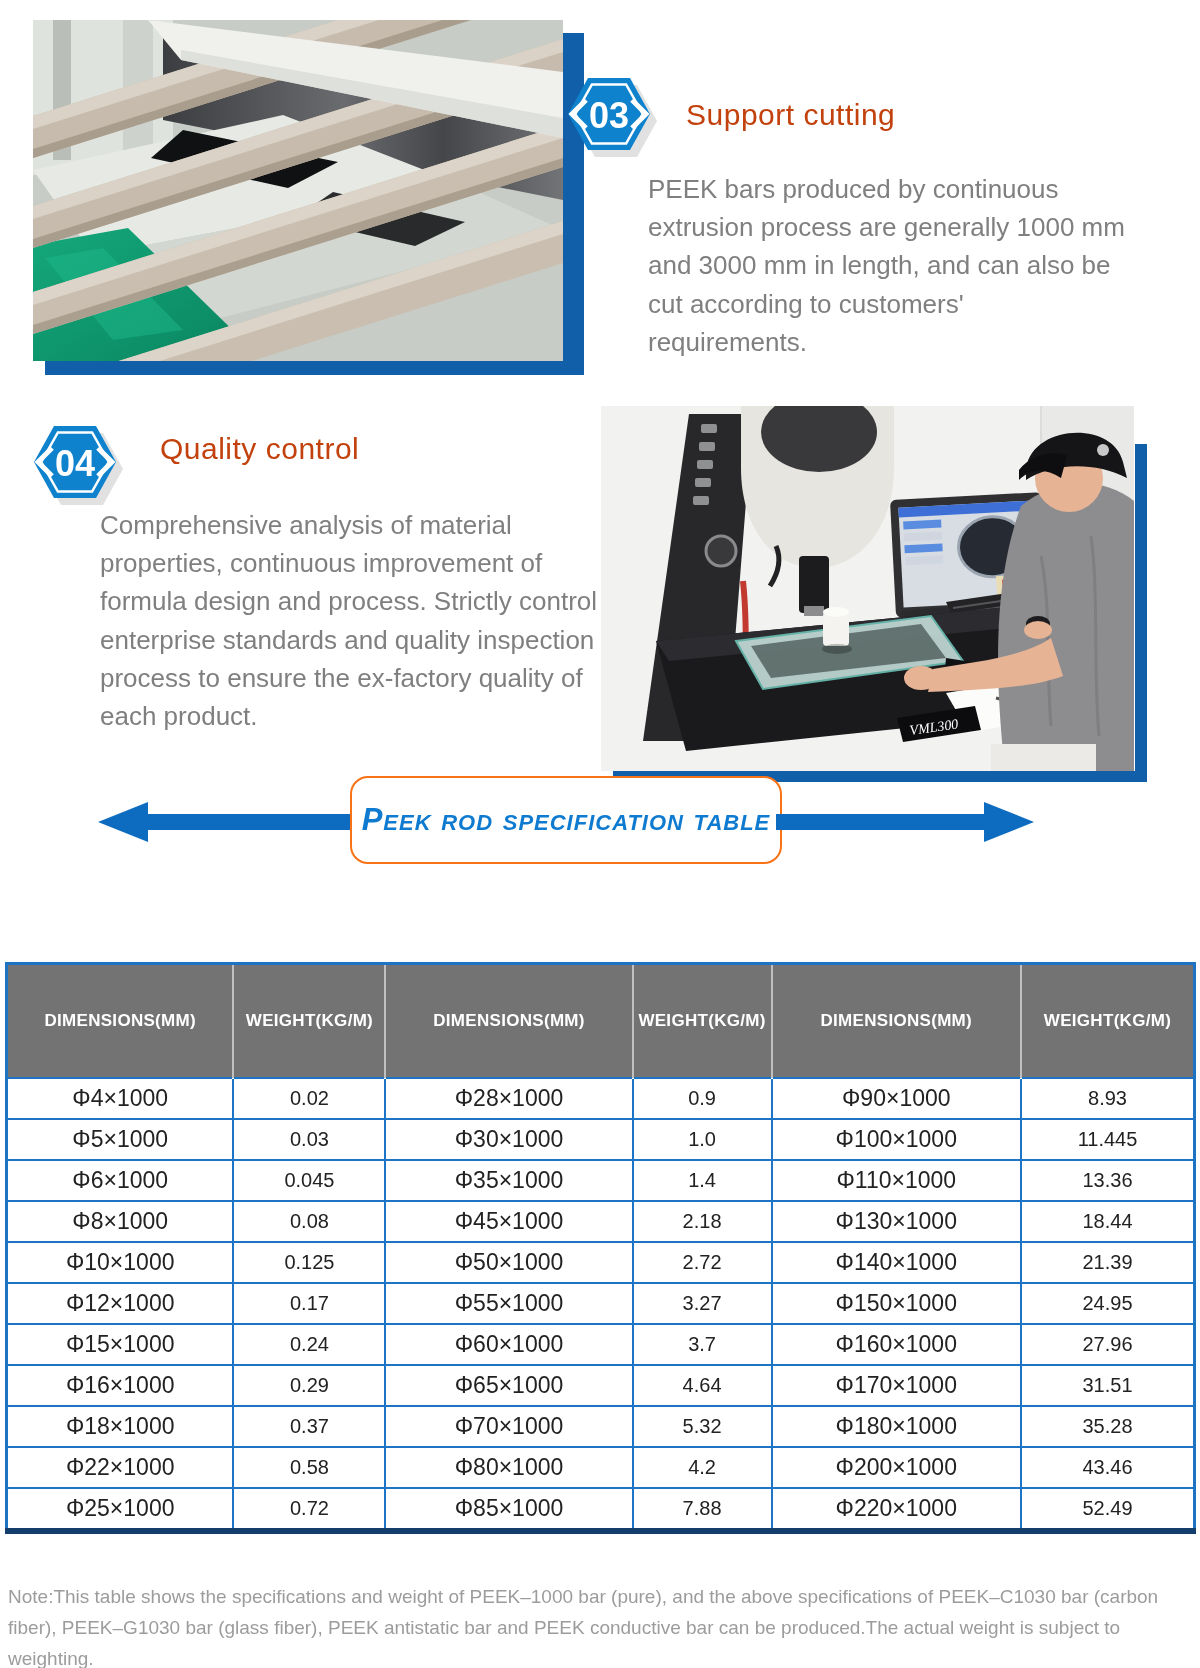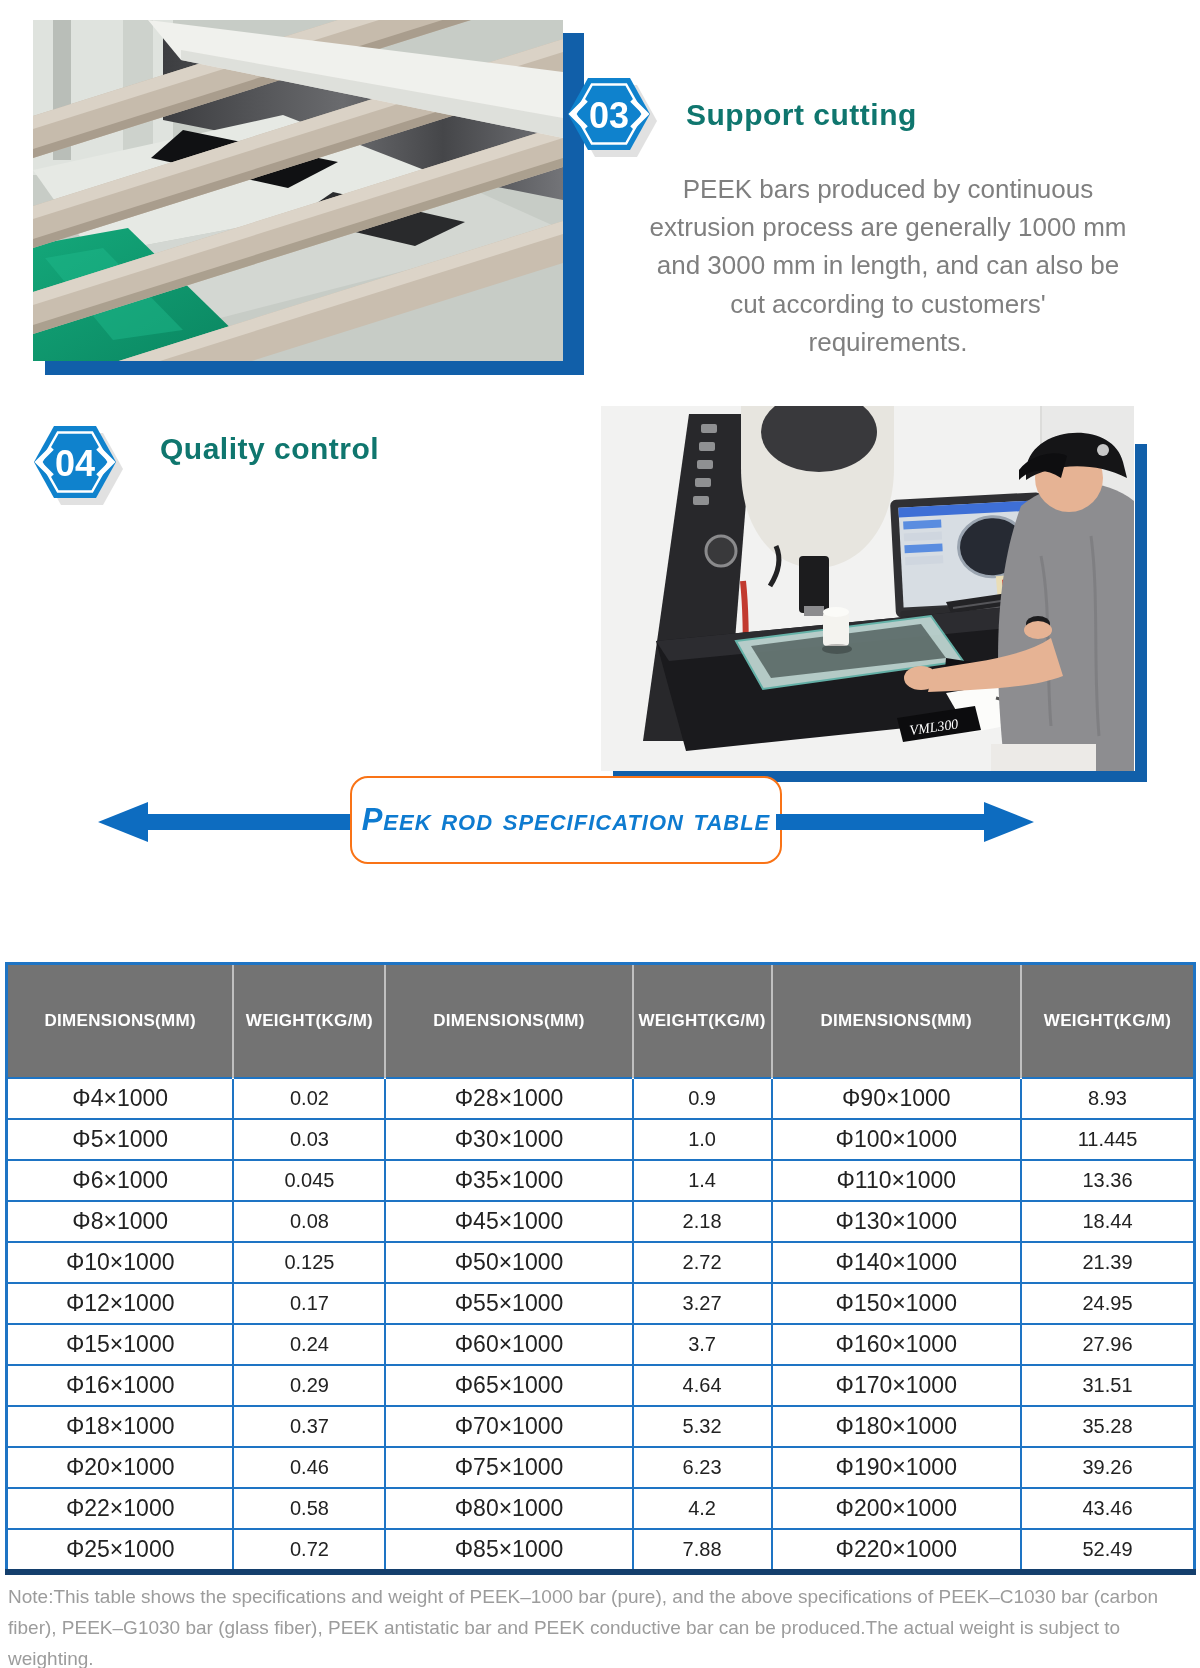--- a/index.html
+++ b/index.html
@@ -19,25 +19,25 @@
   .photo1{left:33px;top:20px;width:530px;height:341px;}
   .photo2{left:601px;top:406px;width:533px;height:365px;}
 
   
   .badge{position:absolute;width:100px;height:92px;}
   .badge-03{left:560px;top:74px;}
   .badge-04{left:26px;top:422px;}
   .badge text{font:700 36px "Liberation Sans",sans-serif;fill:#ffffff;}
 
   
-  .sec-title{position:absolute;margin:0;font-size:30px;font-weight:700;color:#0f766e;letter-spacing:.5px;}
+  .sec-title{position:absolute;margin:0;font-size:30px;font-weight:400;color:#c2410c;letter-spacing:.5px;}
   .t03{left:686px;top:98px;}
   .t04{left:160px;top:432px;}
   .para{position:absolute;margin:0;font-size:26px;line-height:1.47;color:#7f7f7f;}
-  .p03{left:648px;top:170px;width:480px;text-align:center;}
+  .p03{left:648px;top:170px;width:480px;}
   .p04{left:100px;top:506px;width:500px;}
 
   
   .arrow-svg{position:absolute;}
   .arrow-left{left:96px;top:800px;}
   .arrow-right{left:776px;top:800px;}
   .banner-box{position:absolute;left:350px;top:776px;width:428px;height:84px;background:#fff;
               border:2px solid #f97316;border-radius:18px;display:flex;align-items:center;justify-content:center;}
   .banner-box span{font-style:italic;font-variant:small-caps;font-weight:600;font-size:31px;
                    color:#0e7bd0;letter-spacing:1px;}
@@ -133,20 +133,21 @@
   <svg class="badge badge-04" viewBox="0 0 100 92">
     <polygon points="15,47 35,11 77,11 97,47 77,83 35,83" fill="#c9c9c9" opacity=".55"></polygon>
     <polygon points="8,40 28,4 70,4 90,40 70,76 28,76" fill="#0f82cd"></polygon>
     <polygon points="15.3,40 31.9,10.5 66.1,10.5 82.7,40 66.1,69.5 31.9,69.5" fill="none" stroke="#ffffff" stroke-width="2.5"></polygon>
     <polyline points="26,26 12,40 26,54" fill="none" stroke="#ffffff" stroke-width="5"></polyline>
     <polyline points="72,26 86,40 72,54" fill="none" stroke="#ffffff" stroke-width="5"></polyline>
     <text x="49" y="41" text-anchor="middle" dominant-baseline="central">04</text>
   </svg>
 
   <h2 class="sec-title t04">Quality control</h2>
+  <p class="para p04">Comprehensive analysis of material properties, continuous improvement of formula design and process. Strictly control enterprise standards and quality inspection process to ensure the ex-factory quality of each product.</p>
 
   <div class="accent-bar p2-bar-v"></div>
   <div class="accent-bar p2-bar-h"></div>
 
   <div class="photo photo2">
     <svg width="533" height="365" viewBox="0 0 533 365" preserveAspectRatio="none">
       <rect x="0" y="0" width="533" height="365" fill="#f2f2f1"></rect>
       <rect x="440" y="0" width="93" height="365" fill="#e9e9e8"></rect>
       <line x1="440" y1="0" x2="440" y2="365" stroke="#dcdcda" stroke-width="2"></line>
 
@@ -329,28 +330,20 @@
           </tr>
           <tr>
             <td class="dim">Φ18×1000</td>
             <td class="wt">0.37</td>
             <td class="dim">Φ70×1000</td>
             <td class="wt">5.32</td>
             <td class="dim">Φ180×1000</td>
             <td class="wt">35.28</td>
           </tr>
           <tr>
-            <td class="dim">Φ20×1000</td>
-            <td class="wt">0.46</td>
-            <td class="dim">Φ75×1000</td>
-            <td class="wt">6.23</td>
-            <td class="dim">Φ190×1000</td>
-            <td class="wt">39.26</td>
-          </tr>
-          <tr>
             <td class="dim">Φ22×1000</td>
             <td class="wt">0.58</td>
             <td class="dim">Φ80×1000</td>
             <td class="wt">4.2</td>
             <td class="dim">Φ200×1000</td>
             <td class="wt">43.46</td>
           </tr>
           <tr>
             <td class="dim">Φ25×1000</td>
             <td class="wt">0.72</td>

